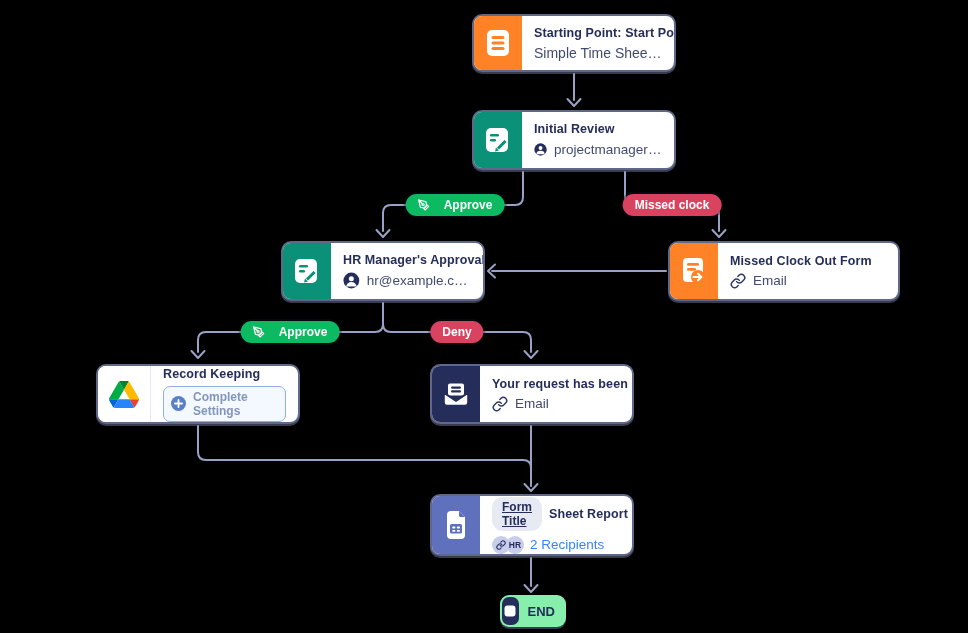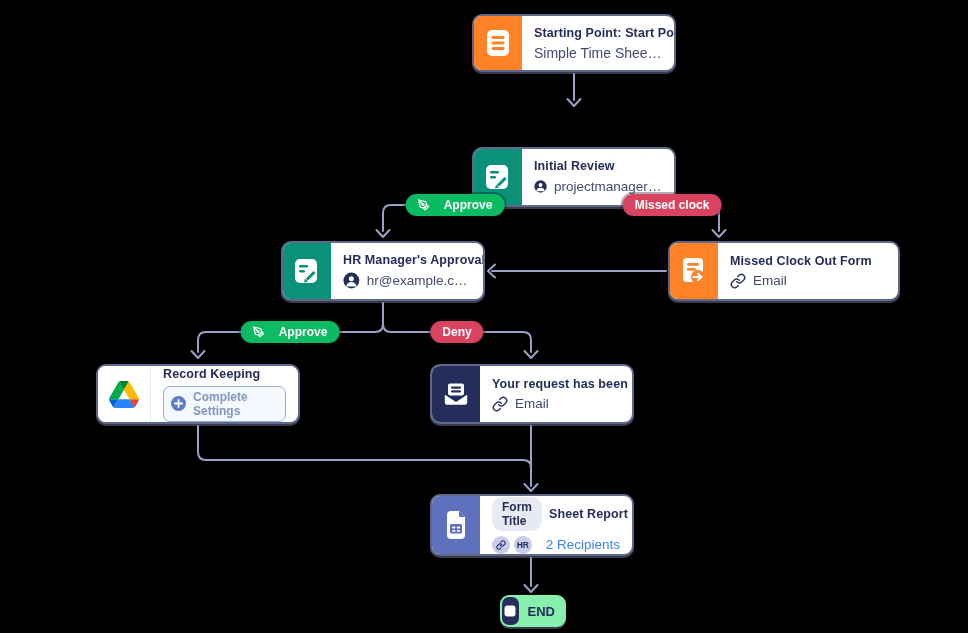--- a/index.html
+++ b/index.html
@@ -36,21 +36,21 @@
   
   .settings-btn{
     display:flex;align-items:center;gap:7px;border:1.5px solid #8fb0e0;background:#f4f8ff;
     border-radius:7px;padding:3px 10px 3px 7px;color:#8295bd;font-size:12px;font-weight:bold;
     cursor:pointer;width:fit-content;
   }
   .plus-circle{width:15px;height:15px;border-radius:50%;background:#5c7ec7;display:flex;
     align-items:center;justify-content:center;flex:0 0 15px;}
   
   .form-title-pill{background:#e8eaf3;color:#252d5b;font-size:12px;font-weight:bold;
-    border-radius:11px;padding:3px 10px;margin-right:7px;display:inline-block;}
+    border-radius:11px;padding:3px 10px;margin-right:7px;display:inline-block;text-decoration:underline;}
   .chip{width:18px;height:18px;border-radius:50%;background:#c7cdea;color:#252d5b;
     display:inline-flex;align-items:center;justify-content:center;font-size:8.5px;font-weight:bold;}
   .chip + .chip{margin-left:-4px;}
   .recipients{color:#3b82f6;font-size:13.5px;margin-left:6px;}
   
   .end-pill{position:absolute;display:flex;background:#86efac;border-radius:9px;padding:2px;
     z-index:3;cursor:pointer;box-shadow:0 2px 0 rgba(125,133,170,.45);}
   .end-icon-box{width:27px;border-radius:7px;background:#252d5b;display:flex;
     align-items:center;justify-content:center;}
   .end-label{display:flex;align-items:center;padding:0 9px;font-size:13px;font-weight:bold;color:#252d5b;}
@@ -90,21 +90,21 @@
       </svg>
     </div>
     <div class="node-body">
       <div class="node-title">Starting Point: Start Point</div>
       <div class="node-sub" style="font-size:14px;">
         <span class="txt">Simple Time Sheet Form</span>
       </div>
     </div>
   </div>
 
-  <div class="node" style="left:472px;top:110px;width:204px;height:60px;margin-top:37px;">
+  <div class="node" style="left:472px;top:110px;width:204px;height:60px;">
     <div class="node-icon teal">
       <svg width="26" height="28" viewBox="0 0 26 28">
         <rect x="1" y="2" width="22" height="24" rx="5" fill="#fff"></rect>
         <rect x="5" y="8" width="9" height="2.6" rx="1.3" fill="#0a9177"></rect>
         <rect x="5" y="13" width="6" height="2.6" rx="1.3" fill="#0a9177"></rect>
         <path d="M11 21.5 L19.5 13 L22.5 16 L14 24.5 Z" fill="#0a9177" stroke="#fff" stroke-width="1.2"></path>
         <path d="M11 21.5 L10 25.5 L14 24.5 Z" fill="#0a9177"></path>
       </svg>
     </div>
     <div class="node-body">
@@ -256,21 +256,21 @@
         <rect x="12.8" y="15.6" width="3.2" height="1.9" rx="0.8" fill="#fff"></rect>
         <rect x="8.2" y="18.9" width="3.2" height="1.9" rx="0.8" fill="#fff"></rect>
         <rect x="12.8" y="18.9" width="3.2" height="1.9" rx="0.8" fill="#fff"></rect>
       </svg>
     </div>
     <div class="node-body">
       <div style="display:flex;align-items:center;">
         <span class="form-title-pill">Form Title</span>
         <span class="node-title">Sheet Report</span>
       </div>
-      <div style="display:flex;align-items:center;justify-content:space-between;">
+      <div style="display:flex;align-items:center;">
         <span class="chip">
           <svg width="10" height="10" viewBox="0 0 24 24" stroke="#252d5b" stroke-width="2.6" fill="none" stroke-linecap="round" stroke-linejoin="round">
             <path d="M10 13a5 5 0 0 0 7.54.54l3-3a5 5 0 0 0-7.07-7.07l-1.72 1.71"></path>
             <path d="M14 11a5 5 0 0 0-7.54-.54l-3 3a5 5 0 0 0 7.07 7.07l1.71-1.71"></path>
           </svg>
         </span>
         <span class="chip">HR</span>
         <span class="recipients">2 Recipients</span>
       </div>
     </div>

